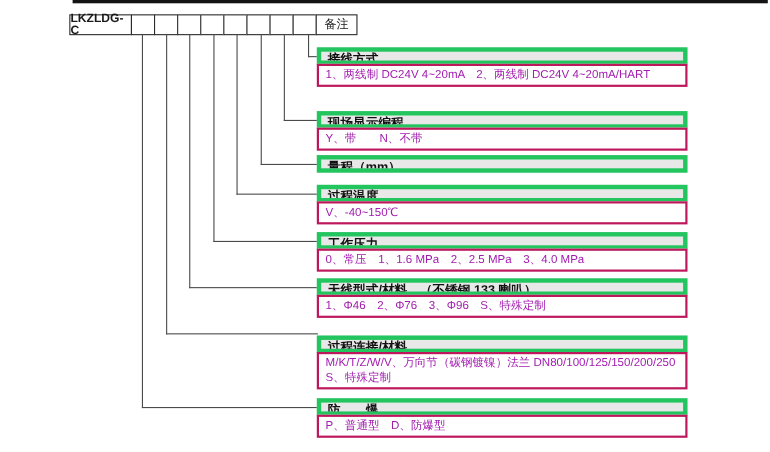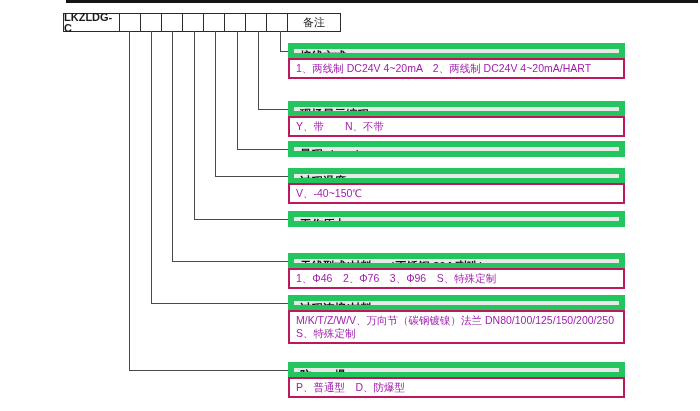--- a/index.html
+++ b/index.html
@@ -11,27 +11,27 @@
   .top-rule{position:absolute;left:66px;top:0;width:632px;height:3px;background:#141414;}
   
   .code-table{position:absolute;left:63px;top:13px;height:19px;display:flex;align-items:stretch;}
   .code-table .cell{
     box-sizing:border-box;border:1px solid #2b2b2b;margin-left:-1px;background:#fff;
     display:flex;align-items:center;justify-content:center;font-size:11px;line-height:1;
   }
   .code-table .cell:first-child{margin-left:0;}
   .cell.model{width:57px;font-weight:bold;letter-spacing:0;}
   .cell.empty{width:22px;}
-  .cell.remark{width:54px;font-size:11px;}
+  .cell.remark{width:38px;font-size:11px;}
   
   .connector{position:absolute;border-left:1px solid #4a4a4a;border-bottom:1px solid #4a4a4a;}
   
   .section{position:absolute;left:288px;width:337px;}
   .sec-header{
-    box-sizing:border-box;height:16px;background:#e8e8e8;border:6px solid #22c55e;
+    box-sizing:border-box;height:16px;background:#e8e8e8;border:4px solid #22c55e;
     font-size:11.5px;font-weight:bold;line-height:14px;padding:0 6px;color:#111;
     white-space:nowrap;overflow:hidden;
   }
   .sec-body{
     box-sizing:border-box;margin-top:-1px;background:#fff;border:2px solid #be185d;
     padding:2px 6px;color:#a21caf;
   }
   .sec-line{font-size:10.5px;line-height:13px;white-space:nowrap;overflow:hidden;}
 </style>
 </head>
@@ -84,30 +84,33 @@
 
   <div class="section" style="top:168px">
     <div class="sec-header">过程温度</div>
     <div class="sec-body">
       <div class="sec-line">V、-40~150℃</div>
     </div>
   </div>
 
   <div class="section" style="top:211px">
     <div class="sec-header">工作压力</div>
+    <div class="sec-body">
+      <div class="sec-line">0、常压　1、1.6 MPa　2、2.5 MPa　3、4.0 MPa</div>
+    </div>
   </div>
 
   <div class="section" style="top:253px">
-    <div class="sec-header">天线型式/材料　（不锈钢 304 喇叭）</div>
+    <div class="sec-header">天线型式/材料　（不锈钢 133 喇叭）</div>
     <div class="sec-body">
       <div class="sec-line">1、Φ46　2、Φ76　3、Φ96　S、特殊定制</div>
     </div>
   </div>
 
-  <div class="section" style="top:295px">
+  <div class="section" style="top:305px">
     <div class="sec-header">过程连接/材料</div>
     <div class="sec-body">
       <div class="sec-line">M/K/T/Z/W/V、万向节（碳钢镀镍）法兰 DN80/100/125/150/200/250</div>
       <div class="sec-line">S、特殊定制</div>
     </div>
   </div>
 
   <div class="section" style="top:362px">
     <div class="sec-header">防　　爆</div>
     <div class="sec-body">

